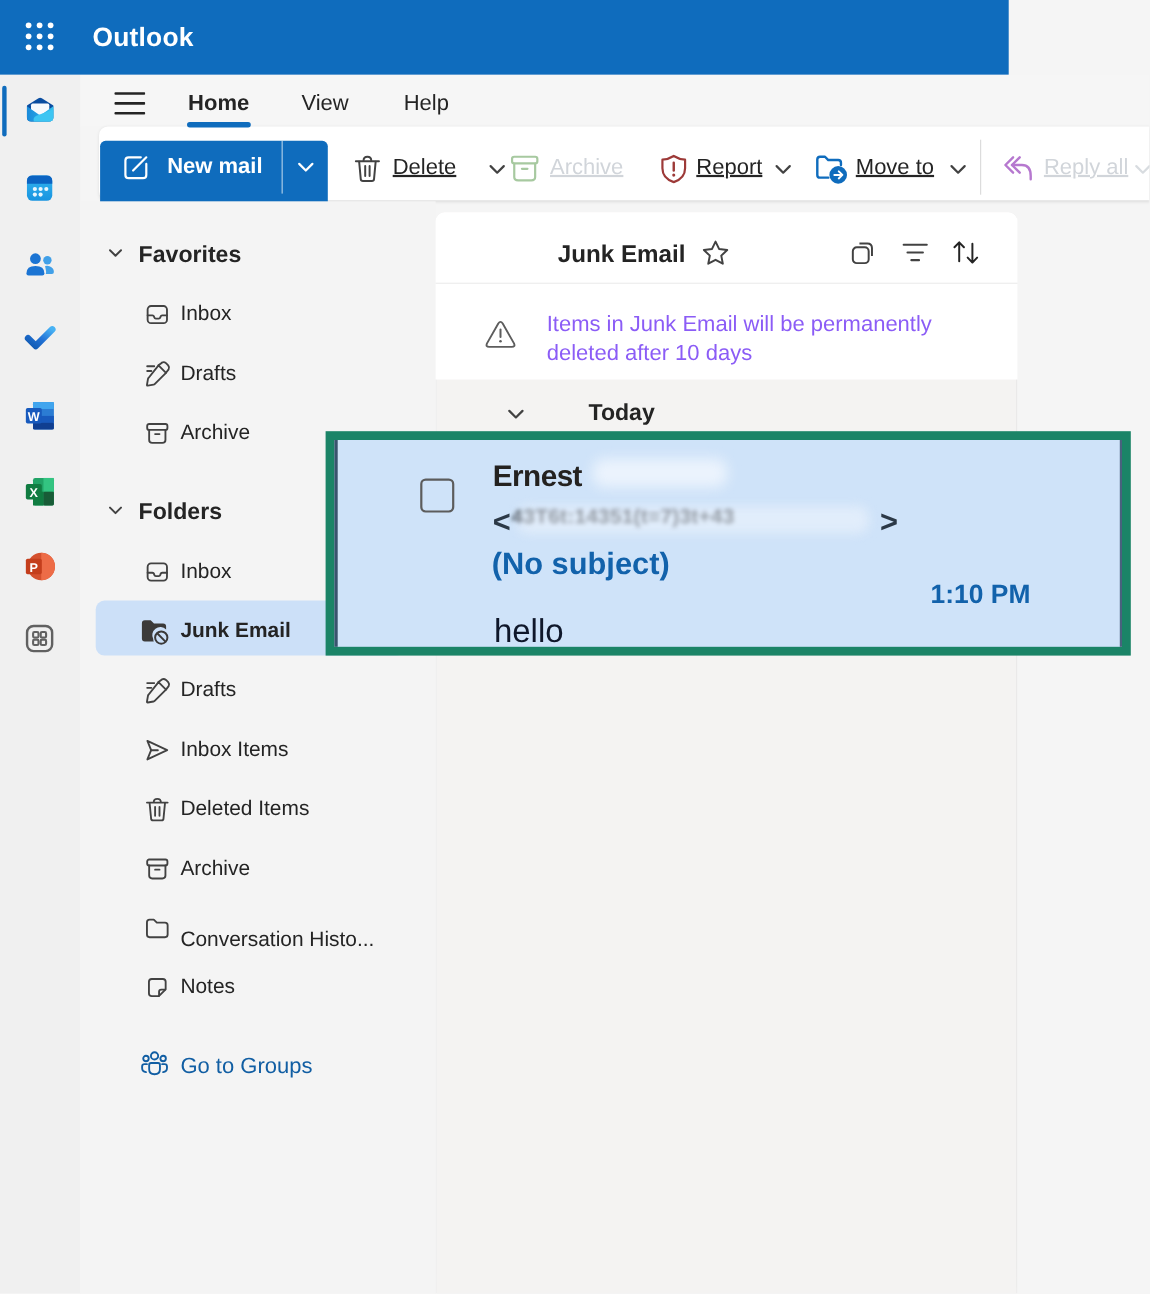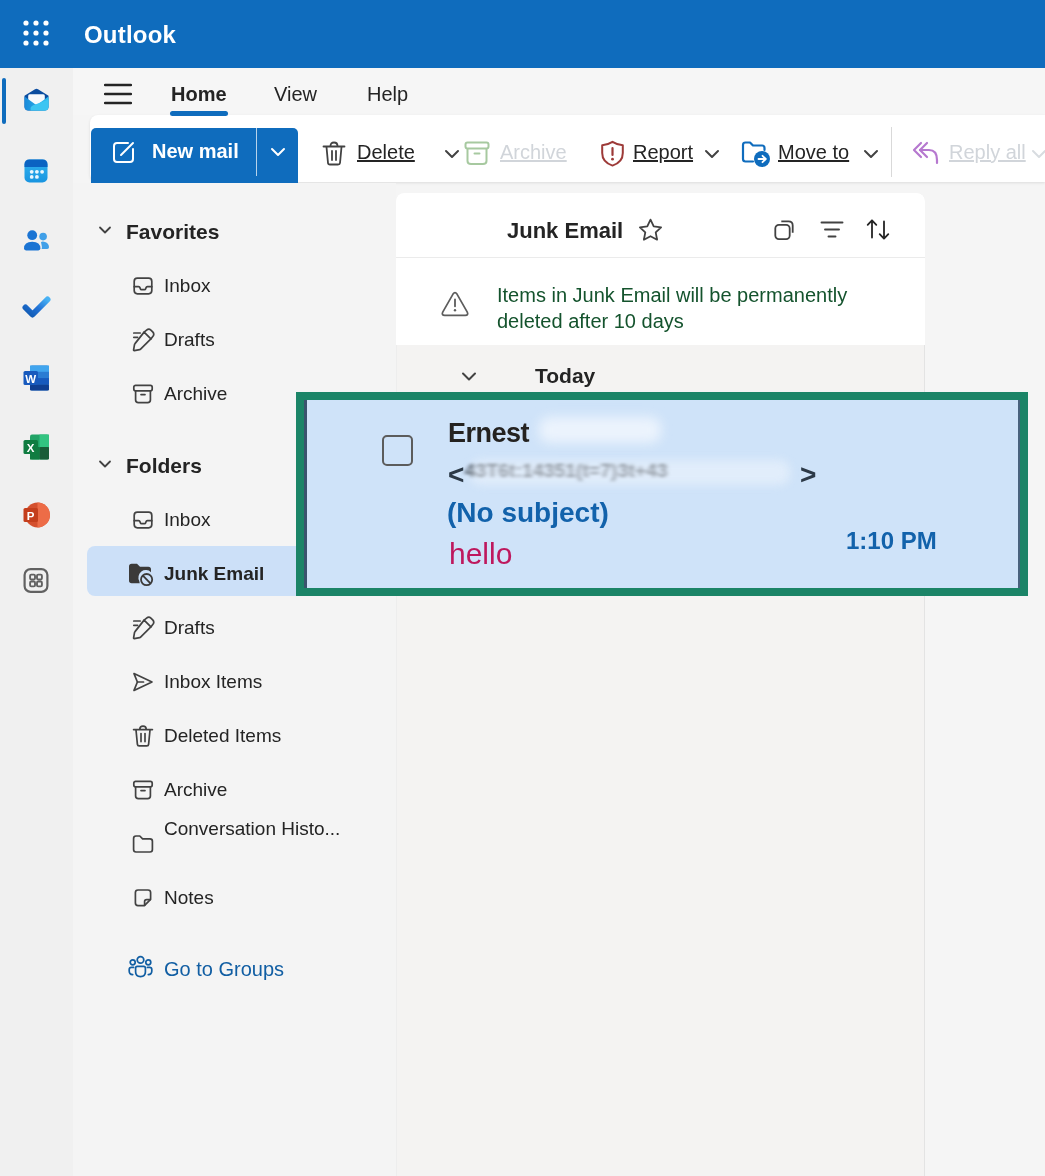--- a/index.html
+++ b/index.html
@@ -1,21 +1,21 @@
 <!DOCTYPE html>
 <html><head>
 <meta charset="utf-8">
 <style>
   * { margin:0; padding:0; box-sizing:border-box; }
   html,body { width:1045px; height:1176px; overflow:hidden; }
   body { font-family:"Liberation Sans", sans-serif; position:relative; background:#f5f5f5; }
   .abs { position:absolute; }
 
   
-  #header { position:absolute; left:0; top:0; width:1045px; height:68px; background:#0f6cbd; }
+  #header { position:absolute; left:0; top:0; width:917px; height:68px; background:#0f6cbd; }
   #brand { position:absolute; left:84px; top:21px; color:#fff; font-size:24px; font-weight:700; letter-spacing:0.2px; }
   #searchbox { position:absolute; left:408px; top:8px; width:524px; height:43px; background:#fff; border-radius:8px; }
   #searchbox span { position:absolute; left:49px; top:10px; font-size:20px; color:#2b2b2b; }
 
   
   #rail { position:absolute; left:0; top:68px; width:73px; height:1108px; background:#f0f0f0; }
   #railsel { position:absolute; left:2px; top:78px; width:4px; height:46px; border-radius:3px; background:#0f6cbd; }
   .railicon { position:absolute; left:22px; }
 
   
@@ -39,36 +39,36 @@
   .navrow { position:absolute; left:164px; font-size:19px; color:#242424; }
   .navicon { position:absolute; left:131px; }
   .chev { position:absolute; left:97px; }
   #junksel { position:absolute; left:87px; top:546px; width:281px; height:50px; background:#cce0f8; border-radius:8px; }
 
   
   #card { position:absolute; left:396px; top:193px; width:529px; height:983px; background:#f4f3f2; border-radius:8px 8px 0 0; border-right:1px solid #e3e3e3; border-left:1px solid #ededed; }
   #cardtop { position:absolute; left:396px; top:193px; width:529px; height:152px; background:#fff; border-radius:8px 8px 0 0; }
   #listheadline { position:absolute; left:396px; top:257px; width:529px; height:1px; background:#ebebeb; }
   #junktitle { position:absolute; left:507px; top:218px; font-size:22px; font-weight:700; color:#242424; }
-  #warn1 { position:absolute; left:497px; top:282px; font-size:20px; color:#14532d; line-height:26px; width:430px; }
+  #warn1 { position:absolute; left:497px; top:282px; font-size:20px; color:#8b5cf6; line-height:26px; width:430px; }
   #todaytxt { position:absolute; left:507px; top:364px; font-size:21px; font-weight:700; color:#242424;margin-left:28px; }
 
   
   #greenbox { position:absolute; left:296px; top:392px; width:732px; height:204px; background:#1b8467; }
   #bluefill { position:absolute; left:304px; top:400px; width:716px; height:188px; background:#cfe3f9; border-left:3px solid #3a536e; border-right:2px solid #49627e; }
   #gb-check { position:absolute; left:382px; top:435px; width:31px; height:31px; border:2px solid #5c5c5c; border-radius:5px; }
   #gb-name { position:absolute; left:448px; top:420px; font-size:27px; line-height:1; font-weight:700; letter-spacing:-0.5px; color:#242220; }
   #gb-blur1 { position:absolute; left:539px; top:417px; width:122px; height:26px; background:rgba(250,252,255,0.66); filter:blur(6px); border-radius:10px; }
   #gb-line2 { position:absolute; left:448px; top:461px; font-size:28px; line-height:1; font-weight:700; color:#2c3947; }
   #gb-smudge { position:absolute; left:465px; top:461px; font-size:19px; font-weight:700; color:#39434f; filter:blur(1.9px); letter-spacing:0.2px; transform:scaleY(0.93); transform-origin:top left; }
   #gb-smear { position:absolute; left:470px; top:460px; width:320px; height:25px; background:rgba(244,248,253,0.5); filter:blur(5px); border-radius:10px; }
   #gb-gt { position:absolute; left:800px; top:461px; font-size:28px; line-height:1; font-weight:700; color:#2c3947; }
   #gb-subject { position:absolute; left:447px; top:499px; font-size:28px; line-height:1; font-weight:700; color:#1262ab; }
   #gb-time { position:absolute; left:846px; top:529px; font-size:24px; line-height:1; font-weight:700; color:#1262ab; }
-  #gb-hello { position:absolute; left:449px; top:539px; font-size:30px; line-height:1; color:#be185d; }
+  #gb-hello { position:absolute; left:449px; top:560px; font-size:30px; line-height:1; color:#0f172a; }
 </style>
 </head>
 <body>
 
 <div id="header">
   <svg class="abs" style="left:20px;top:17px" width="32" height="32" viewBox="0 0 32 32">
     <g fill="#ffffff">
       <circle cx="6" cy="6" r="2.6"></circle>
         <circle cx="16" cy="6" r="2.6"></circle>
         <circle cx="26" cy="6" r="2.6"></circle>
@@ -351,21 +351,21 @@
       <rect x="2.8" y="3.4" width="18.4" height="5.4" rx="1.8"></rect>
       <path d="M4.6 8.8 V18 Q4.6 20.6 7.4 20.6 H16.6 Q19.4 20.6 19.4 18 V8.8"></path>
       <line x1="10" y1="12.6" x2="14" y2="12.6"></line>
     </g>
   </svg>
 <div class="navrow" style="top:779px">Archive</div>
 
 <svg class="navicon" style="top:832px" width="24" height="24" viewBox="0 0 24 24">
     <path d="M2.6 6.4 Q2.6 4 5 4 H8.8 L11.6 6.8 H19 Q21.4 6.8 21.4 9.2 V17.6 Q21.4 20 19 20 H5 Q2.6 20 2.6 17.6 Z" fill="none" stroke="#424242" stroke-width="1.7" stroke-linejoin="round"></path>
   </svg>
-<div class="navrow" style="top:818px">Conversation Histo...</div>
+<div class="navrow" style="top:844px">Conversation Histo...</div>
 
 <svg class="navicon" style="top:886px" width="24" height="24" viewBox="0 0 24 24">
     <g fill="none" stroke="#424242" stroke-width="1.7" stroke-linecap="round" stroke-linejoin="round">
       <path d="M4.4 6.6 Q4.4 4 7 4 H17 Q19.6 4 19.6 6.6 V13.4 L13.4 19.6 H7 Q4.4 19.6 4.4 17 Z"></path>
       <path d="M19.2 13.6 H15.6 Q13.6 13.6 13.6 15.6 V19.2"></path>
     </g>
   </svg>
 <div class="navrow" style="top:887px">Notes</div>
 
 <svg class="navicon" style="left:127px;top:955px" width="27" height="26" viewBox="0 0 27 26">

